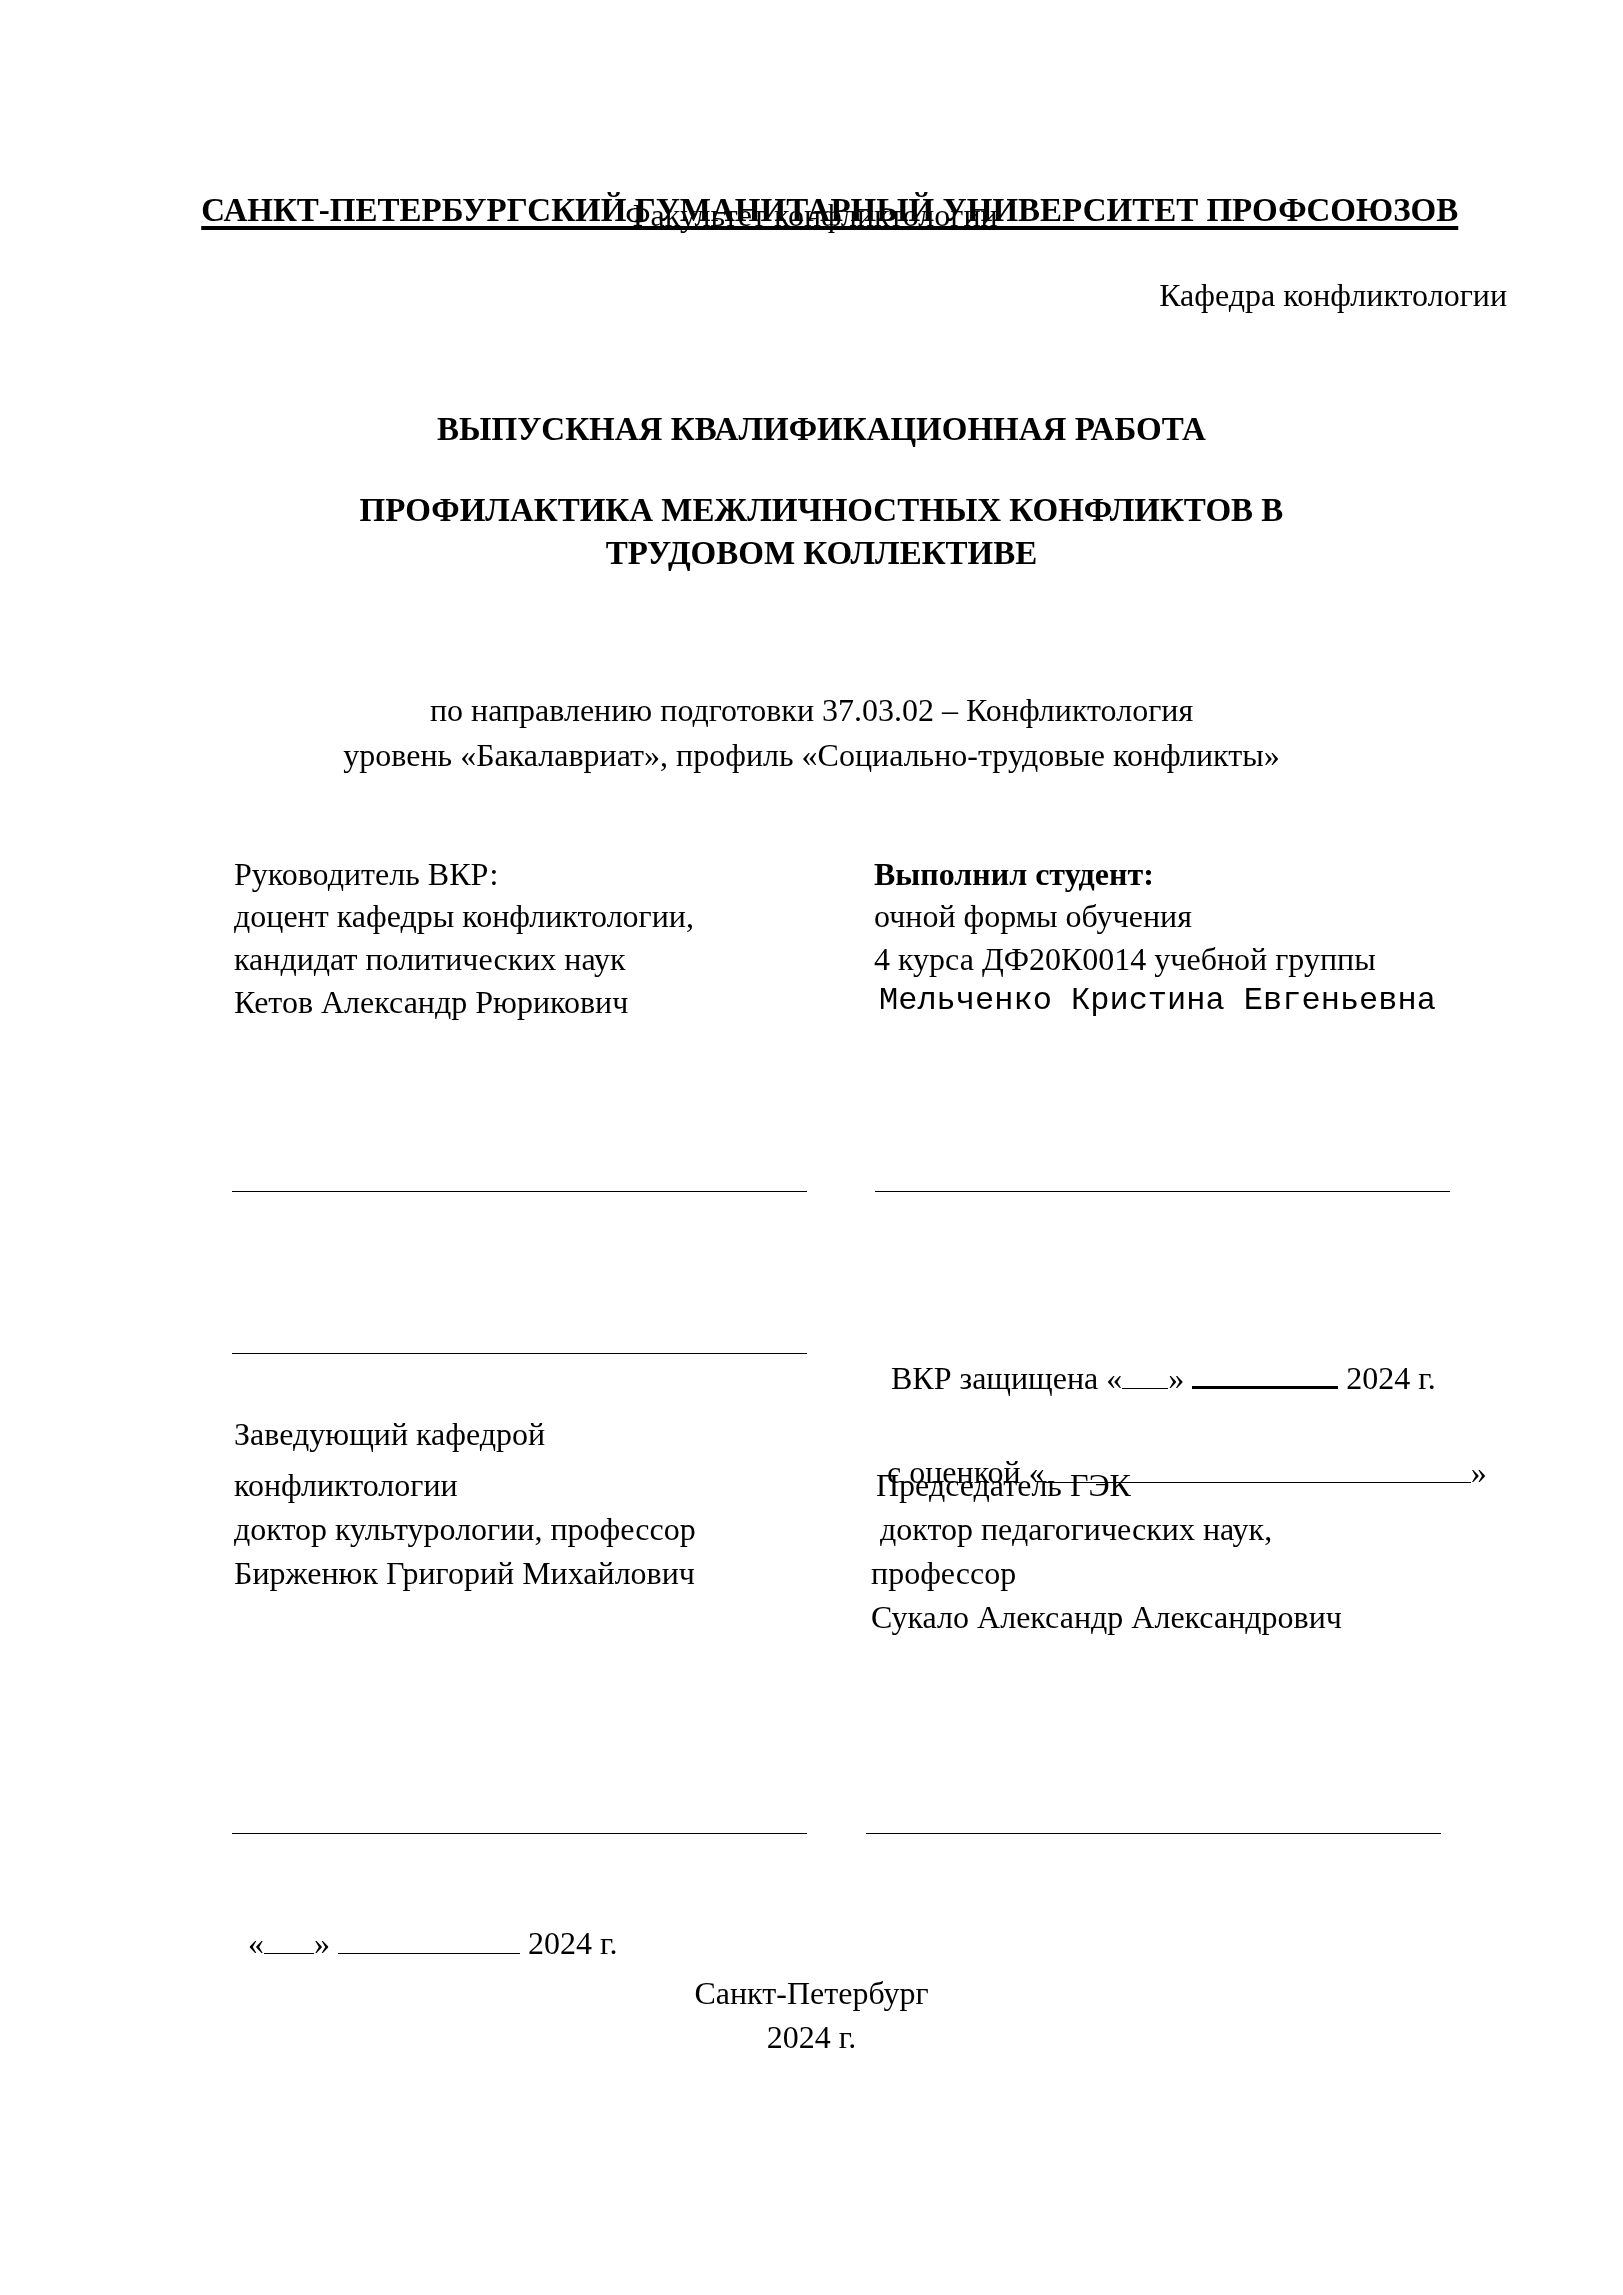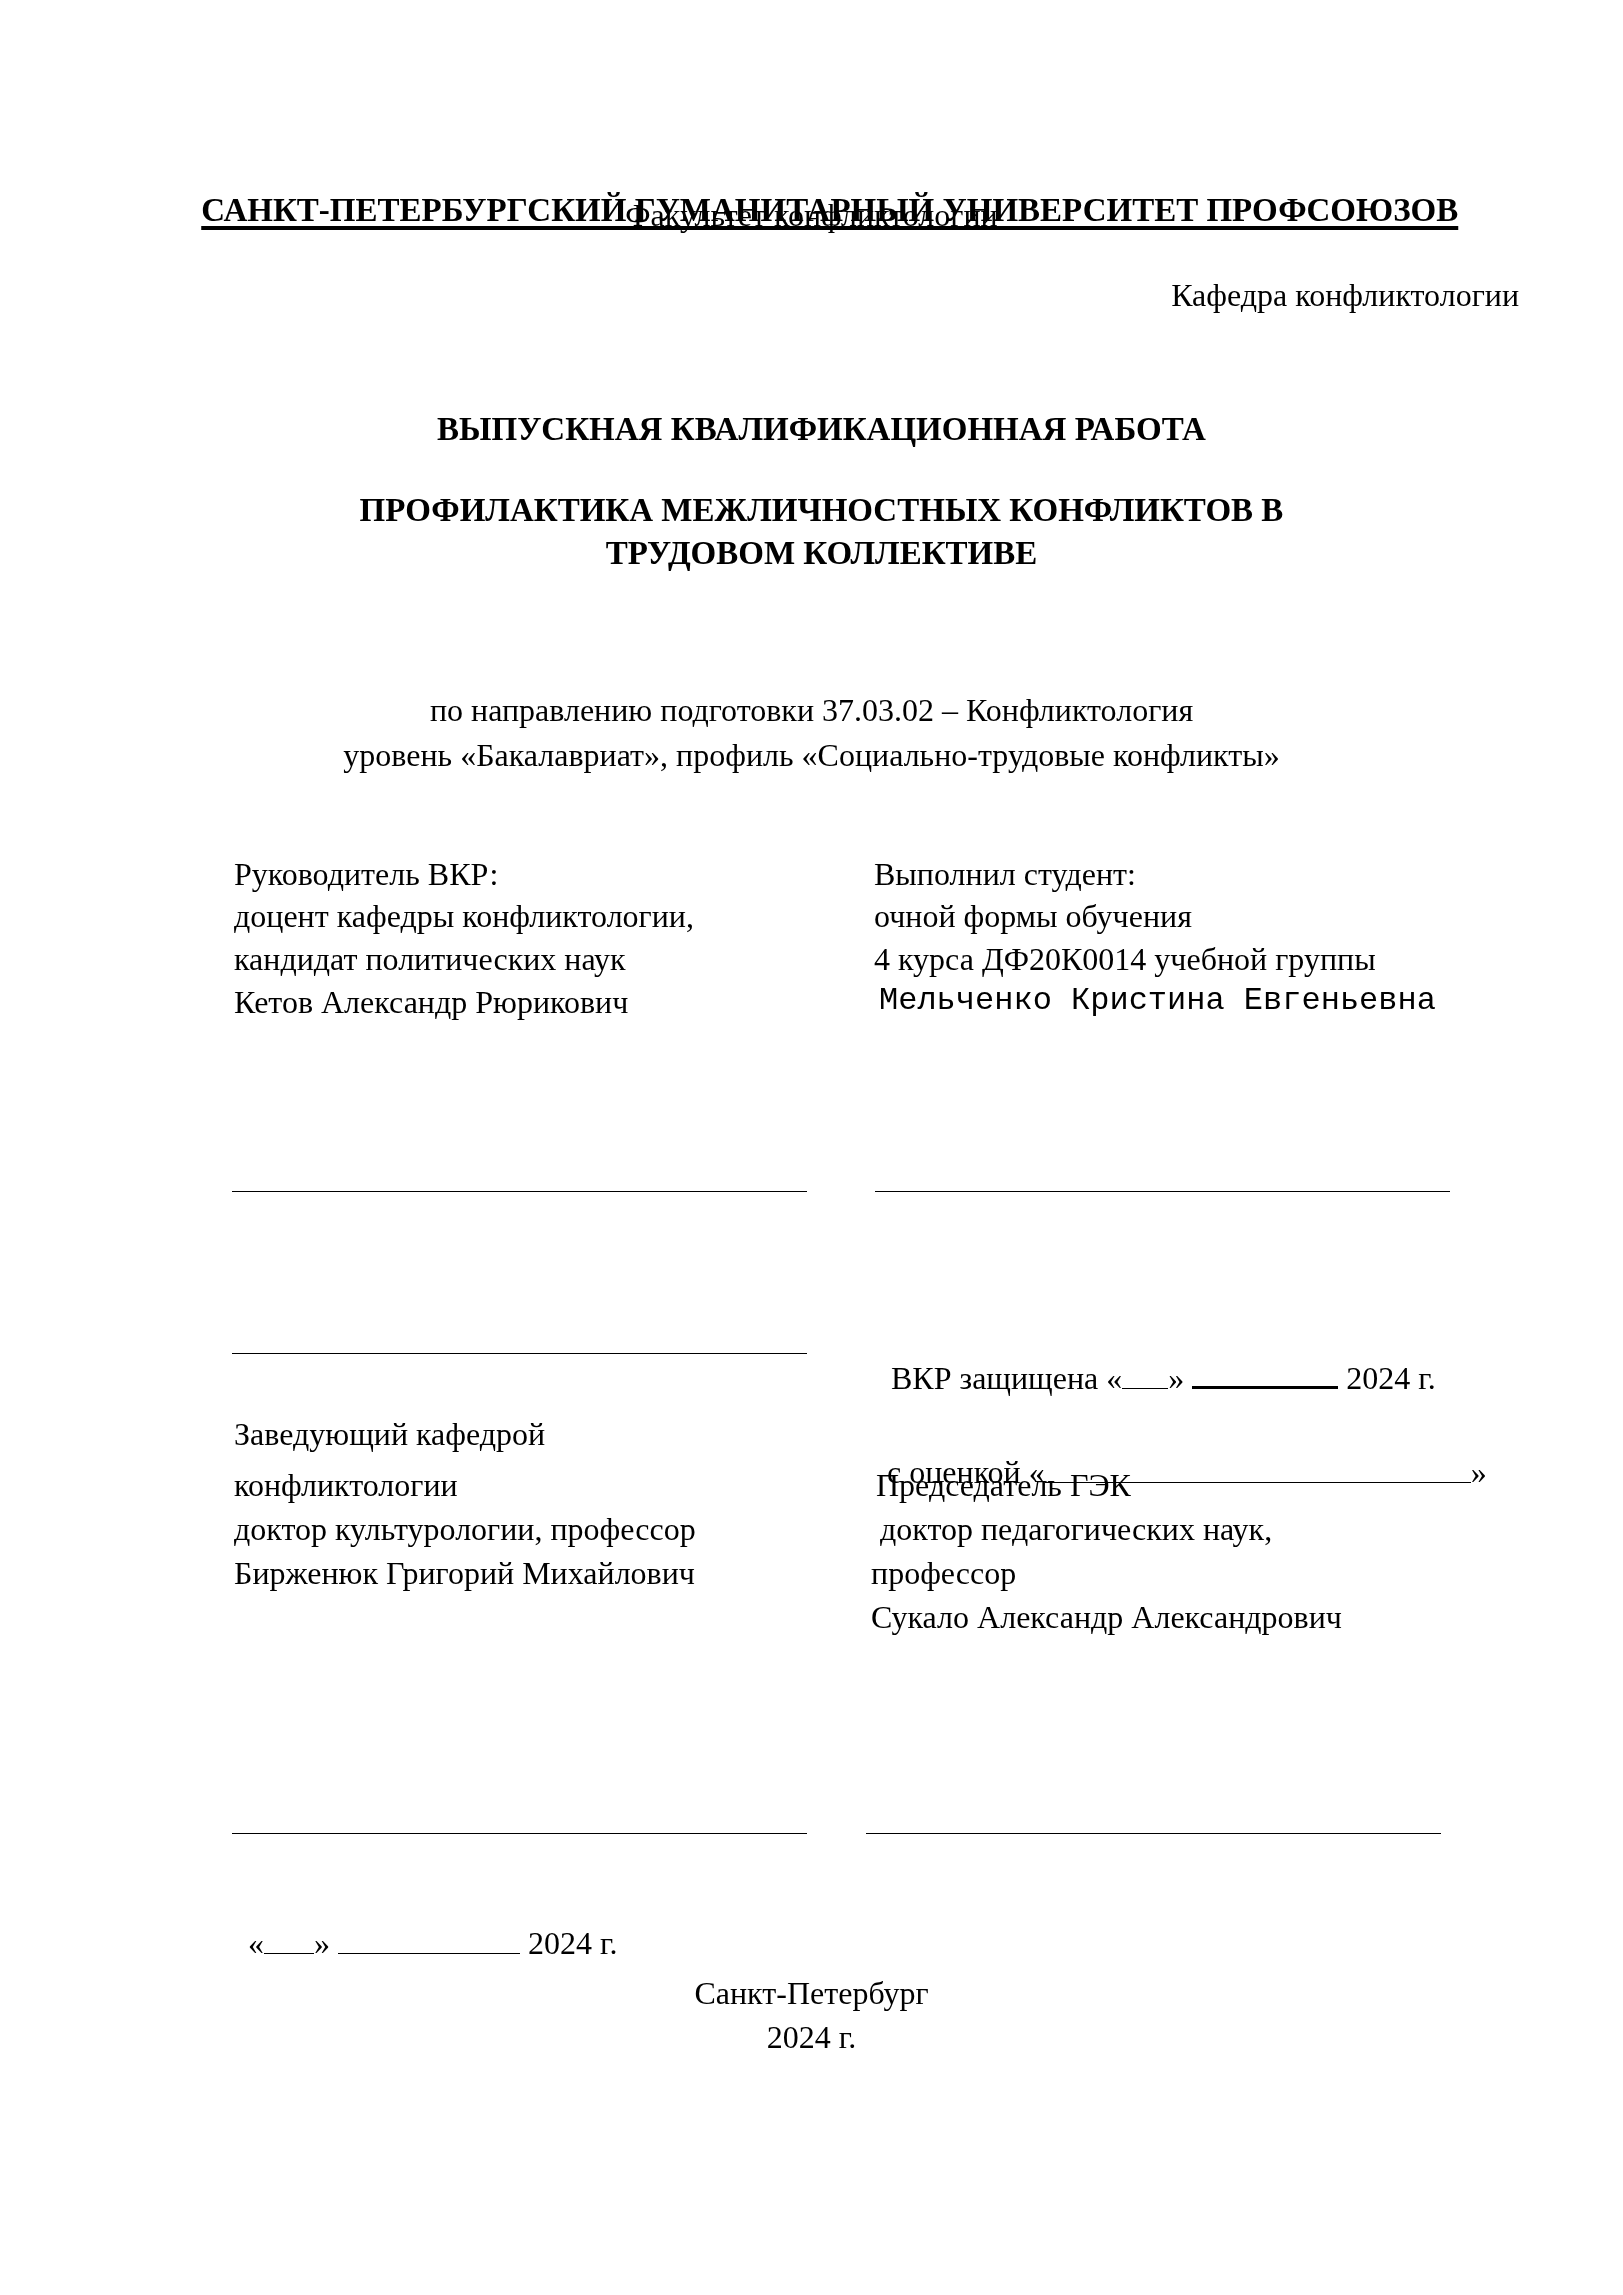--- a/index.html
+++ b/index.html
@@ -14,35 +14,35 @@
   .blank { display: inline-block; border-bottom: 1.6px solid #000; vertical-align: baseline; height: 0.9em; }
   .blank.bold { border-bottom-width: 3.1px; }
 </style>
 </head>
 <body>
 
 <div class="ln b c" style="top:153px;">
   <span class="uline">САНКТ-ПЕТЕРБУРГСКИЙ ГУМАНИТАРНЫЙ УНИВЕРСИТЕТ ПРОФСОЮЗОВ</span>
 </div>
 <div class="ln c" style="top:196px;font-family:Liberation Serif, serif;">Факультет конфликтологии</div>
-<div class="ln r" style="top:276px; left:12px; width:1507px;">Кафедра конфликтологии</div>
+<div class="ln r" style="top:276px; left:0; width:1507px;">Кафедра конфликтологии</div>
 
 <div class="ln b c" style="top:410px;">ВЫПУСКНАЯ КВАЛИФИКАЦИОННАЯ РАБОТА</div>
 <div class="ln b c" style="top:491px;">ПРОФИЛАКТИКА МЕЖЛИЧНОСТНЫХ КОНФЛИКТОВ В</div>
 <div class="ln b c" style="top:534px;">ТРУДОВОМ КОЛЛЕКТИВЕ</div>
 
 <div class="ln c" style="top:691px;">по направлению подготовки 37.03.02 – Конфликтология</div>
 <div class="ln c" style="top:736px;">уровень «Бакалавриат», профиль «Социально-трудовые конфликты»</div>
 
 <div class="ln" style="top:855px; left:234px;">Руководитель ВКР:</div>
 <div class="ln" style="top:897px; left:234px;">доцент кафедры конфликтологии,</div>
 <div class="ln" style="top:940px; left:234px;text-align:right;">кандидат политических наук</div>
 <div class="ln" style="top:983px; left:234px;">Кетов Александр Рюрикович</div>
 
-<div class="ln" style="top:855px; left:874px;">Выполнил студент:</div>
+<div class="ln" style="top:855px; left:874px;font-weight:bold;">Выполнил студент:</div>
 <div class="ln" style="top:897px; left:874px;">очной формы обучения</div>
 <div class="ln" style="top:940px; left:874px;">4 курса ДФ20К0014 учебной группы</div>
 <div class="ln" style="top:982px; left:879px;font-family:Liberation Mono, monospace;">Мельченко Кристина Евгеньевна</div>
 
 <div class="hr" style="top:1191px; left:232px; width:575px;"></div>
 <div class="hr" style="top:1191px; left:875px; width:575px;"></div>
 
 <div class="hr" style="top:1353px; left:232px; width:575px;"></div>
 <div class="ln" style="top:1319px; left:875px;">
   <span>ВКР защищена «</span><span class="blank" style="width:46px;"></span><span>»</span> <span class="blank bold" style="width:146px;"></span> <span>2024 г.</span>

